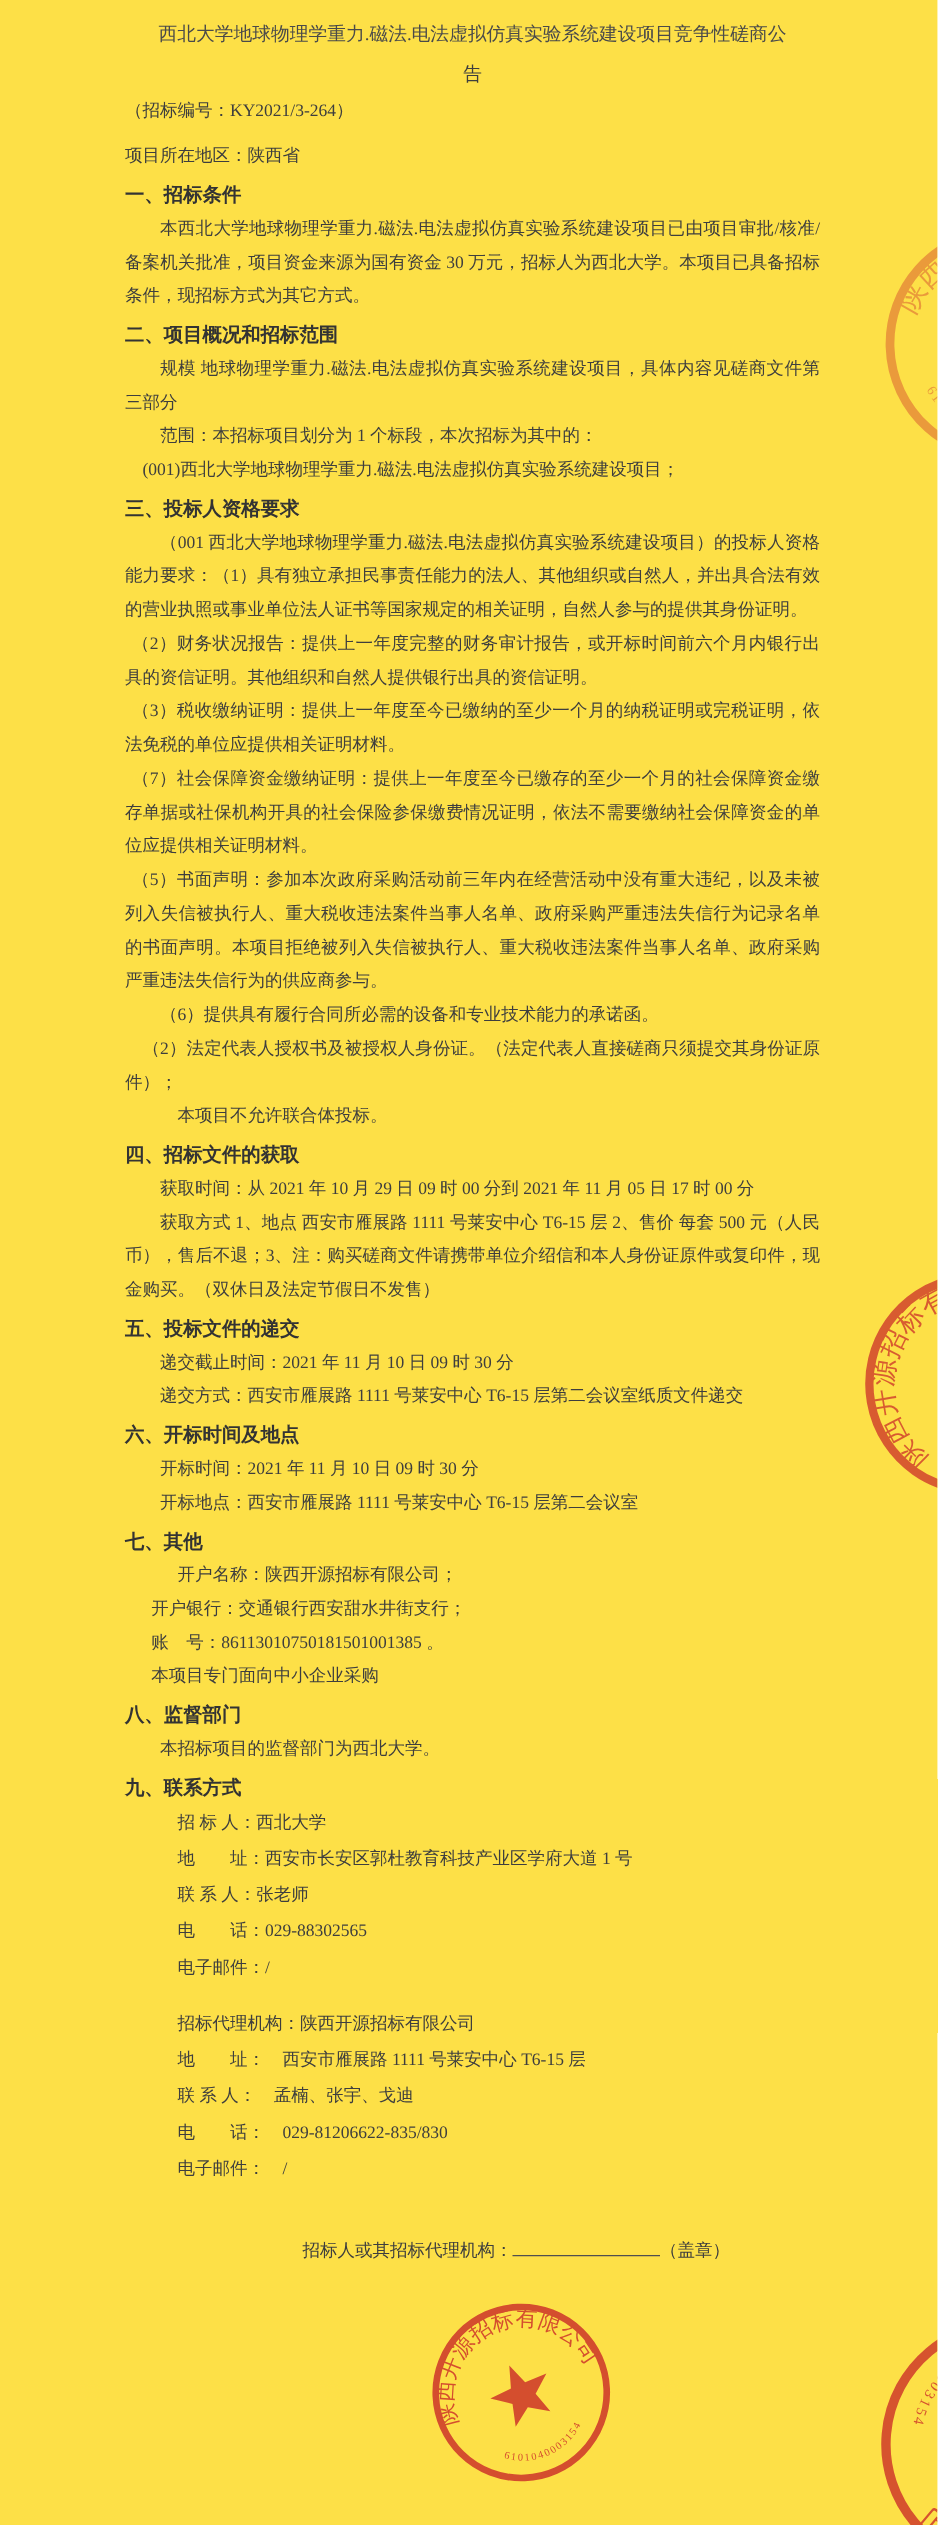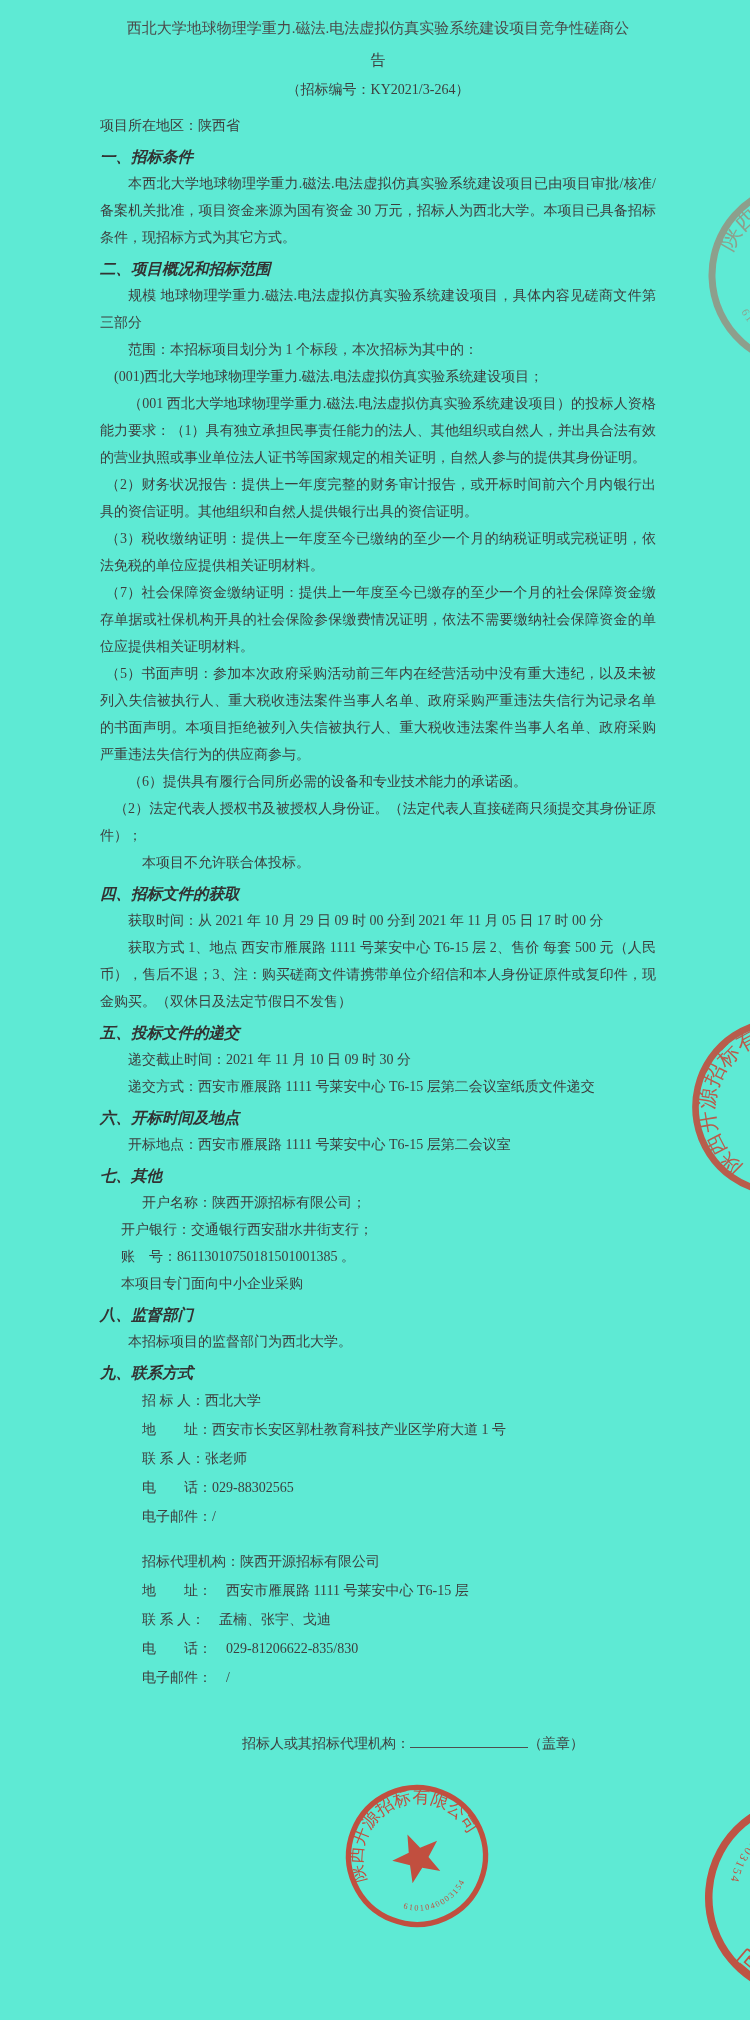--- a/index.html
+++ b/index.html
@@ -1,26 +1,26 @@
 <!DOCTYPE html>
 <html><head>
 <meta charset="utf-8">
 <style>
   html,body{margin:0;padding:0;background:#ffffff;}
   .page{
     position:relative;width:750px;height:2020px;overflow:hidden;
-    background:#5eead4;color:#3e3e3e;
+    background:#fde047;color:#3e3e3e;
     font-family:"Liberation Serif","DejaVu Serif",serif;
   }
   .content{padding:12px 94px 0 100px;height:100%;box-sizing:border-box;}
   p{margin:0;font-size:14px;line-height:27px;text-align:justify;}
-  h2{margin:4px 0 0;font-size:15.5px;line-height:27px;font-weight:bold;color:#333;font-style:italic;}
+  h2{margin:4px 0 0;font-size:15.5px;line-height:27px;font-weight:bold;color:#333;}
   .title{text-align:center;font-size:15px;line-height:32px;color:#4a4a4a;text-indent:0;}
   .title2{text-align:center;font-size:15px;line-height:32px;text-indent:0;}
-  .tender{text-align:center;font-size:14px;line-height:28px;margin-bottom:8px;text-indent:0;}
+  .tender{font-size:14px;line-height:28px;margin-bottom:8px;text-indent:0;}
   .region{margin-top:6px;}
   .ind05{text-indent:.4em}
   .ind1{text-indent:1em}
   .ind15{text-indent:1.5em}
   .ind2{text-indent:2em}
   .ind3{text-indent:3em}
   .gaptop{}
   .contact{line-height:29px;padding-left:42px;text-indent:0;}
   .agency{margin-top:16px;}
   .footer{position:relative;margin-top:38px;}
@@ -51,38 +51,40 @@
     <p class="region">项目所在地区：陕西省</p>
 
     <h2>一、招标条件</h2>
     <p class="ind2">本西北大学地球物理学重力.磁法.电法虚拟仿真实验系统建设项目已由项目审批/核准/备案机关批准，项目资金来源为国有资金 30 万元，招标人为西北大学。本项目已具备招标条件，现招标方式为其它方式。</p>
 
     <h2>二、项目概况和招标范围</h2>
     <p class="ind2">规模 地球物理学重力.磁法.电法虚拟仿真实验系统建设项目，具体内容见磋商文件第三部分</p>
     <p class="ind2">范围：本招标项目划分为 1 个标段，本次招标为其中的：</p>
     <p class="ind1">(001)西北大学地球物理学重力.磁法.电法虚拟仿真实验系统建设项目；</p>
 
+    <h2>三、投标人资格要求</h2>
     <p class="ind2">（001 西北大学地球物理学重力.磁法.电法虚拟仿真实验系统建设项目）的投标人资格能力要求：（1）具有独立承担民事责任能力的法人、其他组织或自然人，并出具合法有效的营业执照或事业单位法人证书等国家规定的相关证明，自然人参与的提供其身份证明。</p>
     <p class="ind05">（2）财务状况报告：提供上一年度完整的财务审计报告，或开标时间前六个月内银行出具的资信证明。其他组织和自然人提供银行出具的资信证明。</p>
     <p class="ind05">（3）税收缴纳证明：提供上一年度至今已缴纳的至少一个月的纳税证明或完税证明，依法免税的单位应提供相关证明材料。</p>
     <p class="ind05">（7）社会保障资金缴纳证明：提供上一年度至今已缴存的至少一个月的社会保障资金缴存单据或社保机构开具的社会保险参保缴费情况证明，依法不需要缴纳社会保障资金的单位应提供相关证明材料。</p>
     <p class="ind05">（5）书面声明：参加本次政府采购活动前三年内在经营活动中没有重大违纪，以及未被列入失信被执行人、重大税收违法案件当事人名单、政府采购严重违法失信行为记录名单的书面声明。本项目拒绝被列入失信被执行人、重大税收违法案件当事人名单、政府采购严重违法失信行为的供应商参与。</p>
     <p class="ind2 gaptop">（6）提供具有履行合同所必需的设备和专业技术能力的承诺函。</p>
     <p class="ind1">（2）法定代表人授权书及被授权人身份证。（法定代表人直接磋商只须提交其身份证原件）；</p>
     <p class="ind3">本项目不允许联合体投标。</p>
 
     <h2>四、招标文件的获取</h2>
     <p class="ind2">获取时间：从 2021 年 10 月 29 日 09 时 00 分到 2021 年 11 月 05 日 17 时 00 分</p>
     <p class="ind2">获取方式 1、地点 西安市雁展路 1111 号莱安中心 T6-15 层 2、售价 每套 500 元（人民币），售后不退；3、注：购买磋商文件请携带单位介绍信和本人身份证原件或复印件，现金购买。（双休日及法定节假日不发售）</p>
 
     <h2>五、投标文件的递交</h2>
     <p class="ind2">递交截止时间：2021 年 11 月 10 日 09 时 30 分</p>
     <p class="ind2">递交方式：西安市雁展路 1111 号莱安中心 T6-15 层第二会议室纸质文件递交</p>
 
     <h2>六、开标时间及地点</h2>
+    <p class="ind2">开标时间：2021 年 11 月 10 日 09 时 30 分</p>
     <p class="ind2">开标地点：西安市雁展路 1111 号莱安中心 T6-15 层第二会议室</p>
 
     <h2>七、其他</h2>
     <p class="ind3">开户名称：陕西开源招标有限公司；</p>
     <p class="ind15">开户银行：交通银行西安甜水井街支行；</p>
     <p class="ind15">账　号：86113010750181501001385 。</p>
     <p class="ind15">本项目专门面向中小企业采购</p>
 
     <h2>八、监督部门</h2>
     <p class="ind2">本招标项目的监督部门为西北大学。</p>

